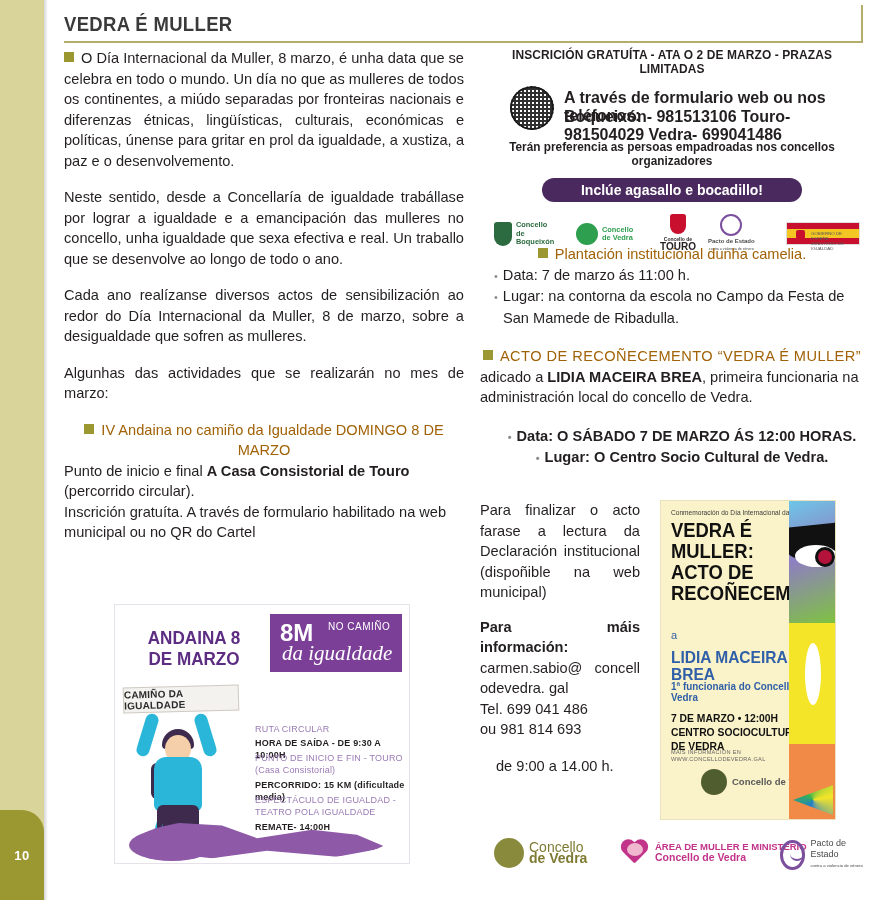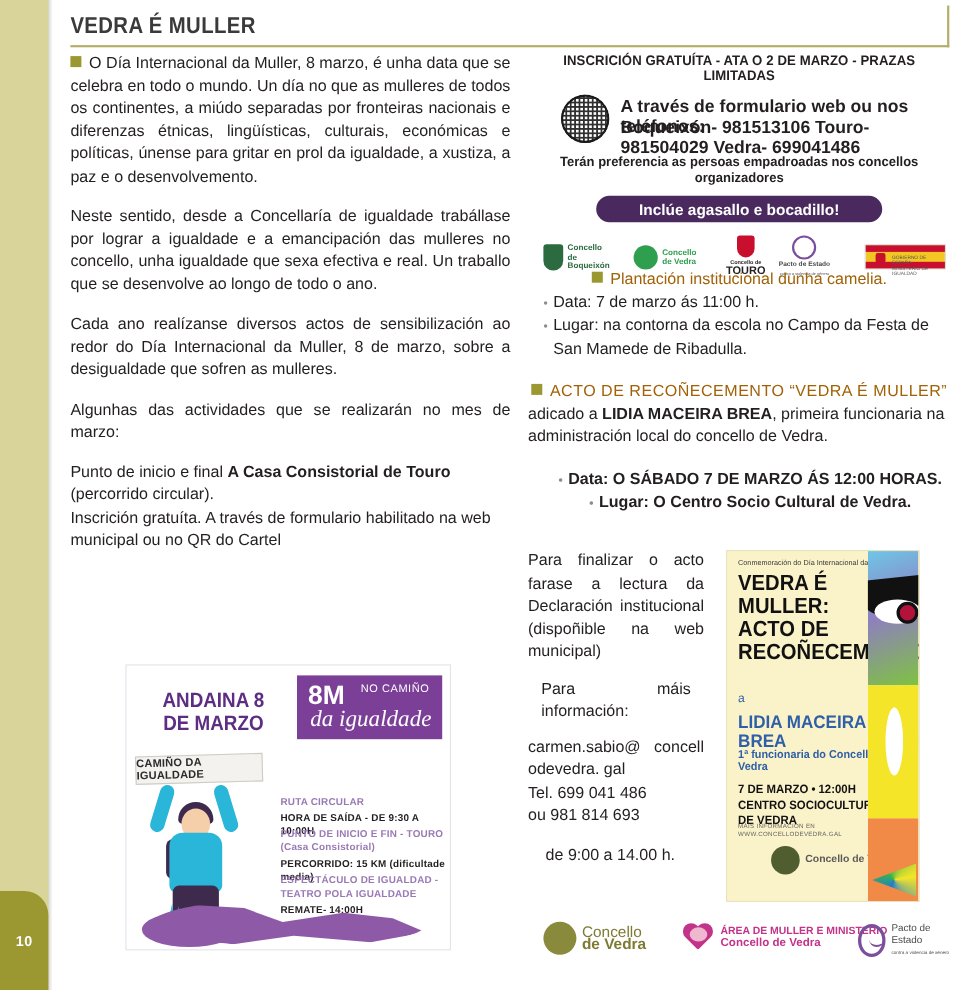--- a/index.html
+++ b/index.html
@@ -138,21 +138,21 @@
   #purple-path {
     position:absolute; left:22px; top:213px; width:250px; height:42px;
     background:#8e5aa8; border-radius:50% 40% 50% 60%/60% 50% 50% 40%;
     clip-path: polygon(0% 40%, 12% 10%, 34% 18%, 48% 48%, 70% 28%, 88% 40%, 100% 70%, 80% 92%, 52% 78%, 30% 96%, 8% 82%);
   }
   #purple-blob {
     position:absolute; left:14px; top:224px; width:86px; height:32px;
     background:#8e5aa8; border-radius:50%;
   }
   .poster-line { position:absolute; left:140px; font-size:9px; line-height:12.4px; }
-  .poster-line.lilac { color:#9a7ab5; font-family:"Liberation Sans Narrow","Liberation Sans",sans-serif; font-weight:bold; letter-spacing:.2px; }
+  .poster-line.lilac { color:#9a7ab5; font-family:"Liberation Sans Narrow","Liberation Sans",sans-serif; font-weight:normal; letter-spacing:.2px; }
   .poster-line.dark  { color:#231f20; font-family:"Liberation Sans Narrow","Liberation Sans",sans-serif; font-weight:bold; letter-spacing:.2px; }
 
   
   #inscription-block { position:absolute; left:0; top:0; width:384px; }
   #inscription-head {
     text-align:center; font-family:"Liberation Sans Narrow","Liberation Sans",sans-serif;
     font-weight:bold; font-size:12.6px; color:#231f20; letter-spacing:.1px;
     transform:scaleX(.95); transform-origin:center;
   }
   #qr-row { position:relative; margin-top:10px; height:46px; }
@@ -285,20 +285,23 @@
 
   <div id="col-left">
 
     <p class="body">
       <span class="sq"></span><span>O Día Internacional da Muller, 8 marzo, é unha data que se celebra en todo o mundo. Un día no que as mulleres de todos os continentes, a miúdo separadas por fronteiras nacionais e diferenzas étnicas, lingüísticas, culturais, económicas e políticas, únense para gritar en prol da igualdade, a xustiza, a paz e o desenvolvemento.</span>
     </p>
     <p class="body">Neste sentido, desde a Concellaría de igualdade trabállase por lograr a igualdade e a emancipación das mulleres no concello, unha igualdade que sexa efectiva e real. Un traballo que se desenvolve ao longo de todo o ano.</p>
     <p class="body">Cada ano realízanse diversos actos de sensibilización ao redor do Día Internacional da Muller, 8 de marzo, sobre a desigualdade que sofren as mulleres.</p>
     <p class="body">Algunhas das actividades que se realizarán no mes de marzo:</p>
 
+    <h3 class="khaki">
+      <span class="sq"></span><span>IV Andaina no camiño da Igualdade DOMINGO 8 DE MARZO</span>
+    </h3>
     <p class="body tight">
       <span>Punto de inicio e final </span><span class="b">A Casa Consistorial de Touro</span><span> (percorrido circular).</span>
     </p>
     <p class="body tight">Inscrición gratuíta. A través de formulario habilitado na web municipal ou no QR do Cartel</p>
   </div>
 
   <div id="andaina-poster">
     <div id="andaina-title">ANDAINA 8 DE MARZO</div>
 
     <div id="andaina-banner">
@@ -416,21 +419,21 @@
         <span>adicado a </span><span class="b">LIDIA MACEIRA BREA</span><span>, primeira funcionaria na administración local do concello de Vedra.</span>
       </p>
       <ul class="dots" style="margin-top:18px; padding-left:20px">
         <li class="bold">Data: O SÁBADO 7 DE MARZO ÁS 12:00 HORAS.</li>
         <li class="bold">Lugar: O Centro Socio Cultural de Vedra.</li>
       </ul>
     </div>
 
     <div style="position:absolute; top:452px; left:0; width:160px">
       <p class="body" style="text-align:justify; margin-bottom:14px">Para finalizar o acto farase a lectura da Declaración institucional (dispoñible na web municipal)</p>
-      <p class="body" style="margin:12px; font-weight:normal">Para máis información:</p>
+      <p class="body" style="margin:0; font-weight:bold">Para máis información:</p>
       <p class="body" style="margin:0; word-break:break-all">carmen.sabio@ concellodevedra. gal</p>
       <p class="body" style="margin:0">Tel. 699 041 486</p>
       <p class="body" style="margin:0">ou 981 814 693</p>
       <p class="body" style="margin:16px">de 9:00 a 14.00 h.</p>
     </div>
 
     <div id="yellow-poster">
       <div id="yp-sup">Conmemoración do Día Internacional da Muller</div>
       <div id="yp-title">VEDRA É MULLER: ACTO DE RECOÑECEMENTO</div>
       <div id="yp-a">a</div>

